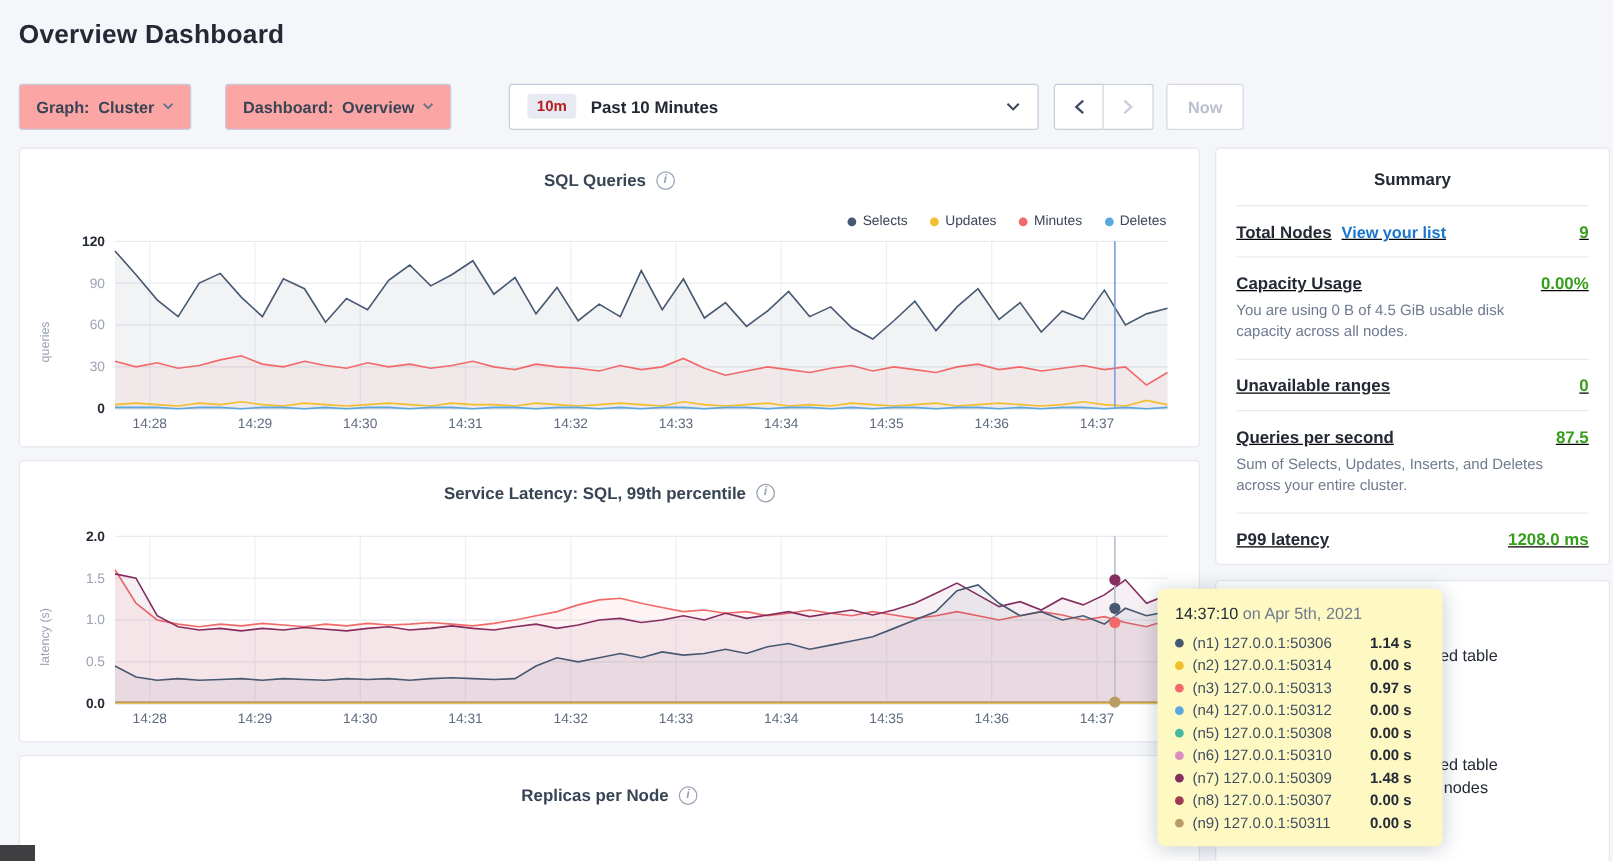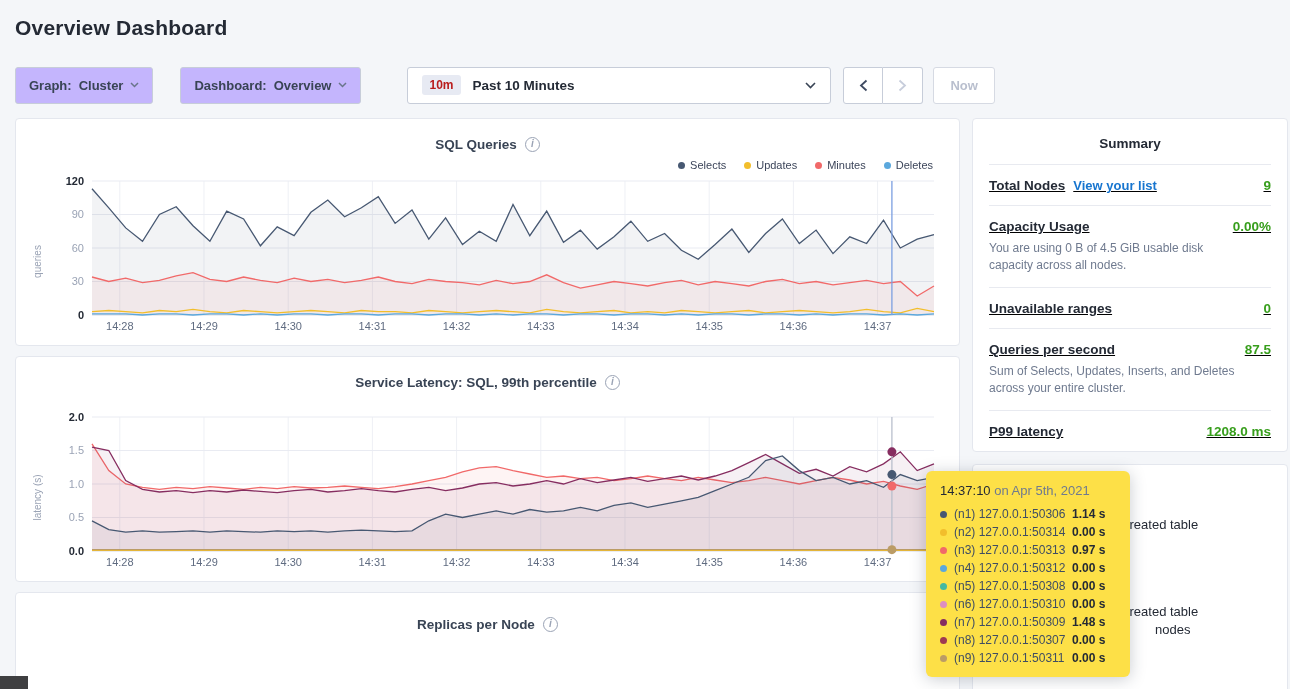--- a/index.html
+++ b/index.html
@@ -4,21 +4,21 @@
 <style>
   * { margin:0; padding:0; box-sizing:border-box; }
   html,body { width:1290px; height:689px; }
   body { font-family:"Liberation Sans", sans-serif; background:#f4f6f9; }
   .page { position:relative; width:1290px; height:689px; overflow:hidden; }
 
   .page-title { font-size:21px; font-weight:700; color:#242a35; padding:16px 0 0 15px; letter-spacing:.2px; }
 
   
   .toolbar { display:flex; align-items:center; margin:26px 15px 0 15px; height:38px; }
-  .dropdown { display:flex; align-items:center; gap:7px; background:#c4b5fd; border:1px solid #c7cdd9;
+  .dropdown { display:flex; align-items:center; gap:7px; background:#fca5a5; border:1px solid #c7cdd9;
               border-radius:3px; height:37px; padding:0 13px; cursor:pointer; }
   .dropdown .dd-label { font-size:13px; font-weight:600; color:#394455; }
   .dropdown .dd-value { font-size:13px; font-weight:700; color:#394455; }
   .dd-gap { width:27px; }
   .timepicker { display:flex; align-items:center; background:#fff; border:1px solid #c7cdd9; border-radius:3px;
                 height:37px; width:424px; margin-left:46px; padding:0 14px; cursor:pointer; }
   .tp-badge { background:#e7eaf3; border-radius:3px; font-size:12px; font-weight:700; color:#b91c1c;
               padding:3px 7px; margin-right:12px; }
   .tp-label { font-size:13.5px; font-weight:700; color:#242a35; flex:1; }
   .nav-group { display:flex; margin-left:12px; }
@@ -35,21 +35,21 @@
   .sidebar { width:316px; display:flex; flex-direction:column; gap:12px; }
 
   .card { background:#fff; border:1px solid #e4e7ee; border-radius:4px; }
 
   
   .chart-card { padding:14px 12px 8px 12px; }
   .chart-title-row { display:flex; align-items:center; justify-content:center; gap:8px; height:22px; }
   .chart-title { font-size:13.5px; font-weight:700; color:#394455; }
   .info-icon { width:15px; height:15px; border:1.4px solid #9aa3b5; border-radius:50%; color:#9aa3b5;
                font-size:10px; line-height:12px; text-align:center; font-style:italic; font-weight:700; cursor:pointer; }
-  .legend { display:flex; justify-content:flex-end; gap:18px; height:16px; align-items:center; padding-right:14px; margin-top:2px; }
+  .legend { display:flex; justify-content:flex-end; gap:18px; height:16px; align-items:center; padding-right:14px; margin-top:14px; }
   .legend-item { display:flex; align-items:center; gap:5px; cursor:pointer; }
   .legend-dot { width:7px; height:7px; border-radius:50%; }
   .legend-name { font-size:11px; color:#3c455a; }
   .chart-body { display:flex; align-items:stretch; margin-top:2px; }
   .y-rot { width:18px; position:relative; }
   .y-rot span { position:absolute; left:-26px; top:50%; transform:rotate(-90deg) translateX(0%);
                 transform-origin:center; font-size:10px; color:#9aa3b5; white-space:nowrap; display:block; width:70px; text-align:center; }
 
   
   .summary-card { padding:0 16px; }
@@ -59,21 +59,21 @@
   .summary-label { font-size:13.5px; font-weight:700; color:#242a35; }
   .summary-link { font-size:13px; font-weight:700; margin-left:8px; text-decoration:none; cursor:pointer; }
   .summary-value { margin-left:auto; font-size:13.5px; font-weight:700; }
   .summary-desc { font-size:12px; color:#6f7a8f; line-height:1.45; margin-top:6px; width:92%; }
 
   
   .events-card { flex:1; position:relative; min-height:184px; }
   .event-line { position:absolute; font-size:13px; color:#242a35; white-space:nowrap; }
 
   
-  .chart-tooltip { position:absolute; left:926px; top:471px; width:204px; background:#fde047; border-radius:6px;
+  .chart-tooltip { position:absolute; left:926px; top:471px; width:228px; background:#fef9c3; border-radius:6px;
                    box-shadow:0 2px 16px rgba(40,50,70,.25); padding:12px 14px 10px 14px; z-index:50; }
   .tt-header { font-size:13px; margin-bottom:7px; }
   .tt-time { color:#242a35; }
   .tt-date { color:#6f7a8f; }
   .tt-row { display:flex; align-items:center; height:18px; }
   .tt-dot { width:7px; height:7px; border-radius:50%; margin-right:7px; flex:none; }
   .tt-label { font-size:12px; color:#3f4d63; flex:1; white-space:nowrap; }
   .tt-value { font-size:12px; font-weight:700; color:#242a35; margin-left:6px; width:44px; }
 
   .bl-overlay { position:absolute; left:0; top:676px; width:28px; height:13px; background:#3f3f41; }

